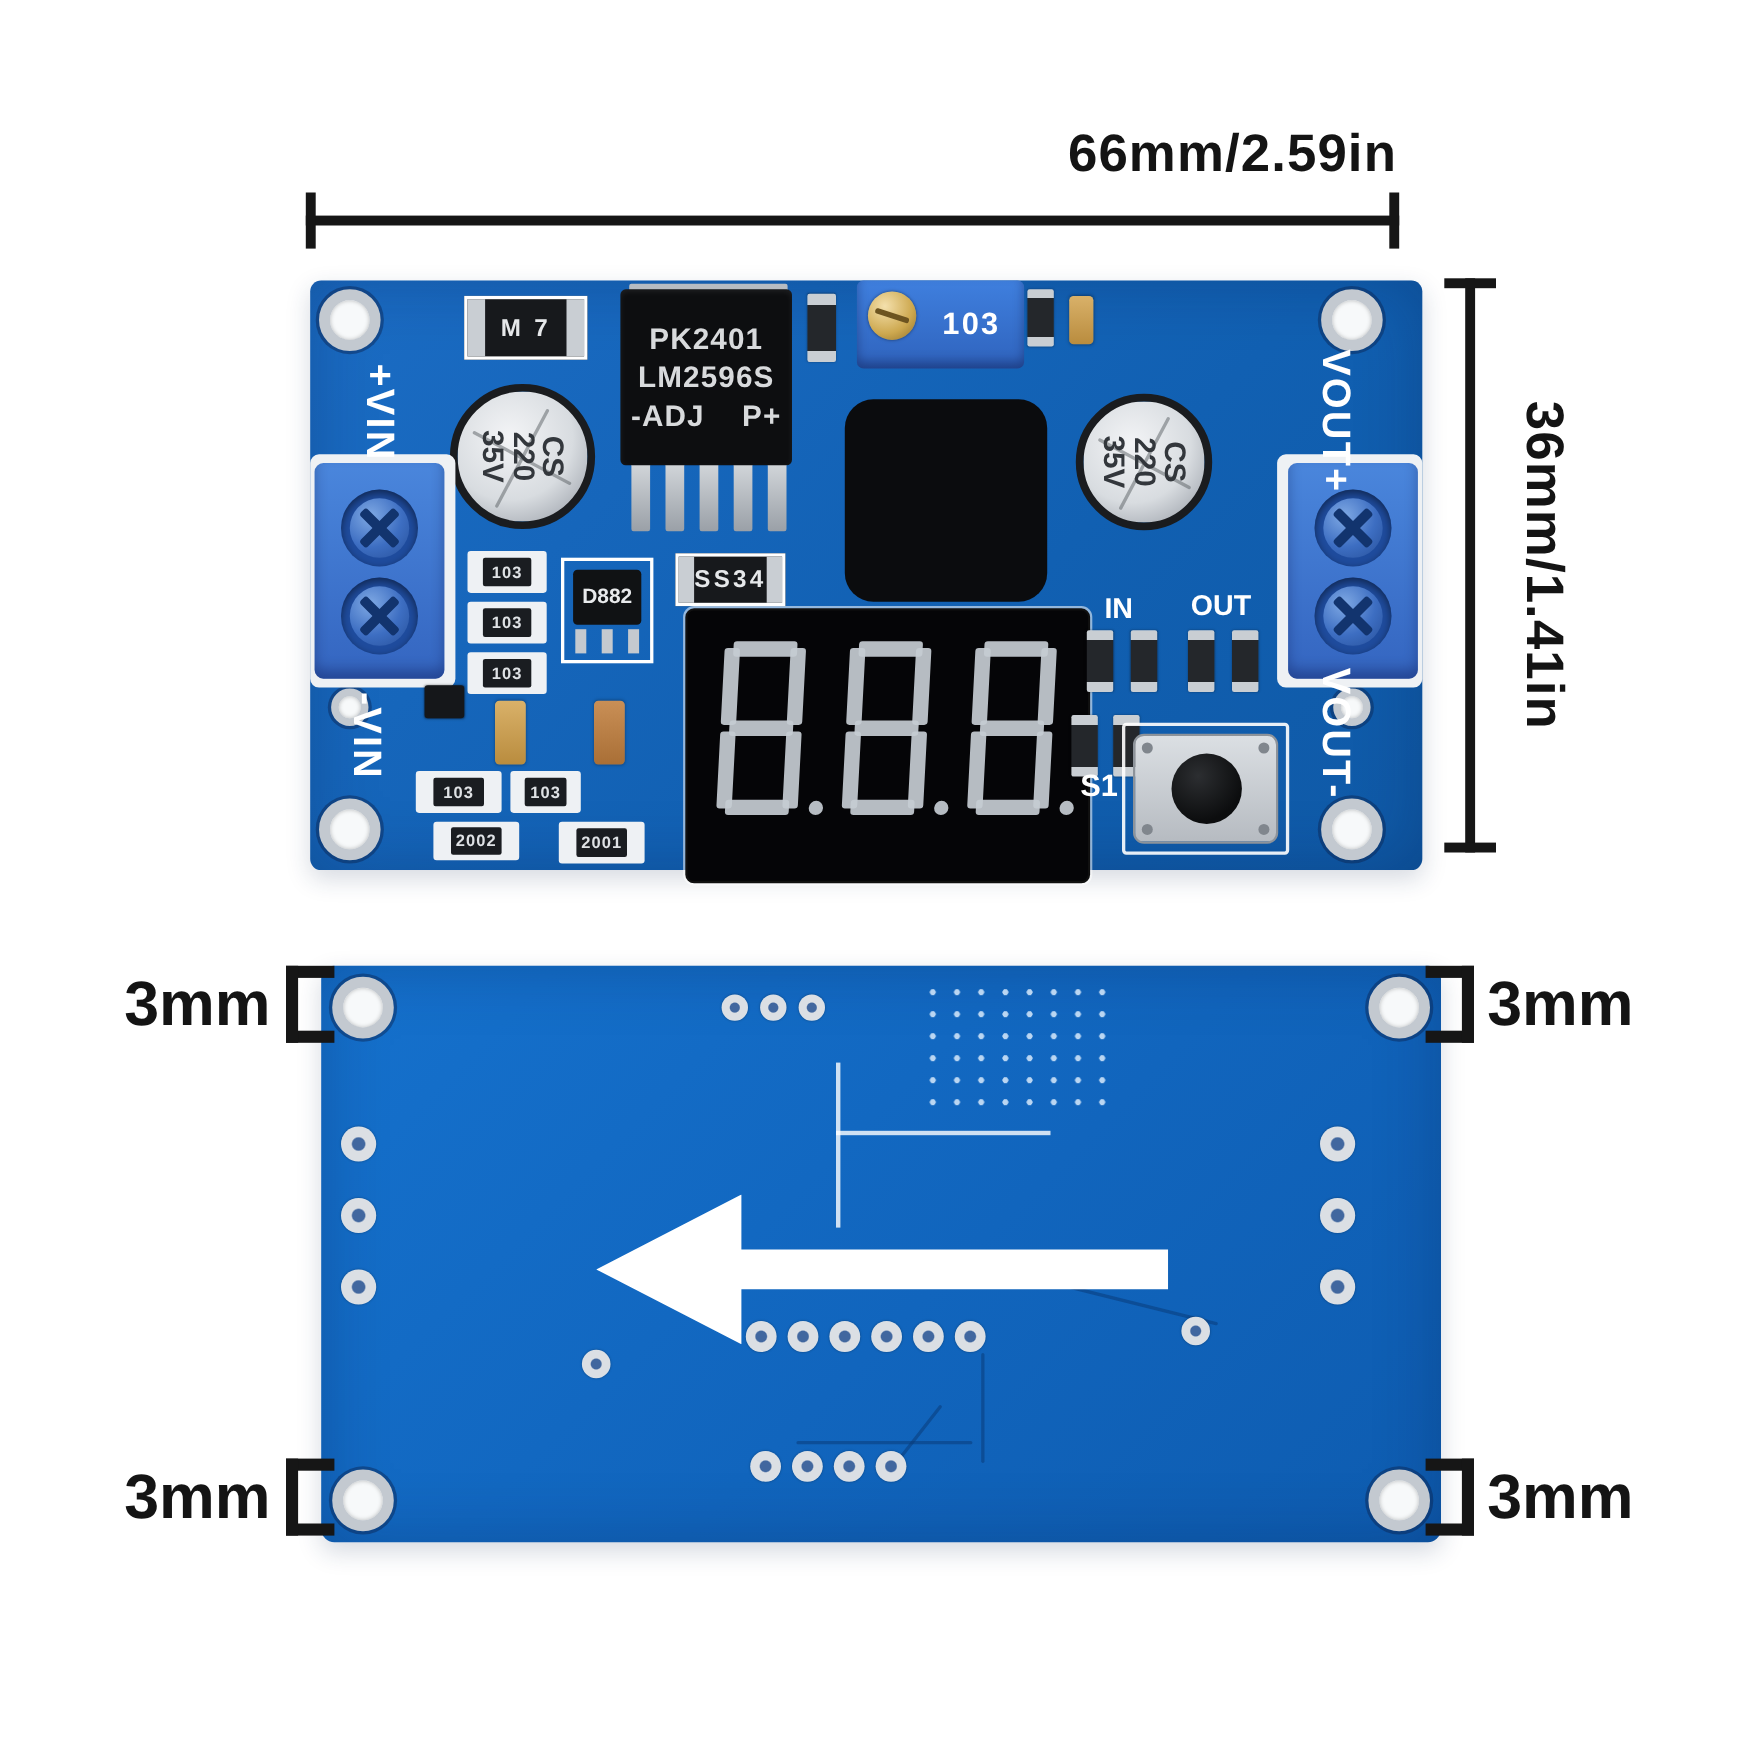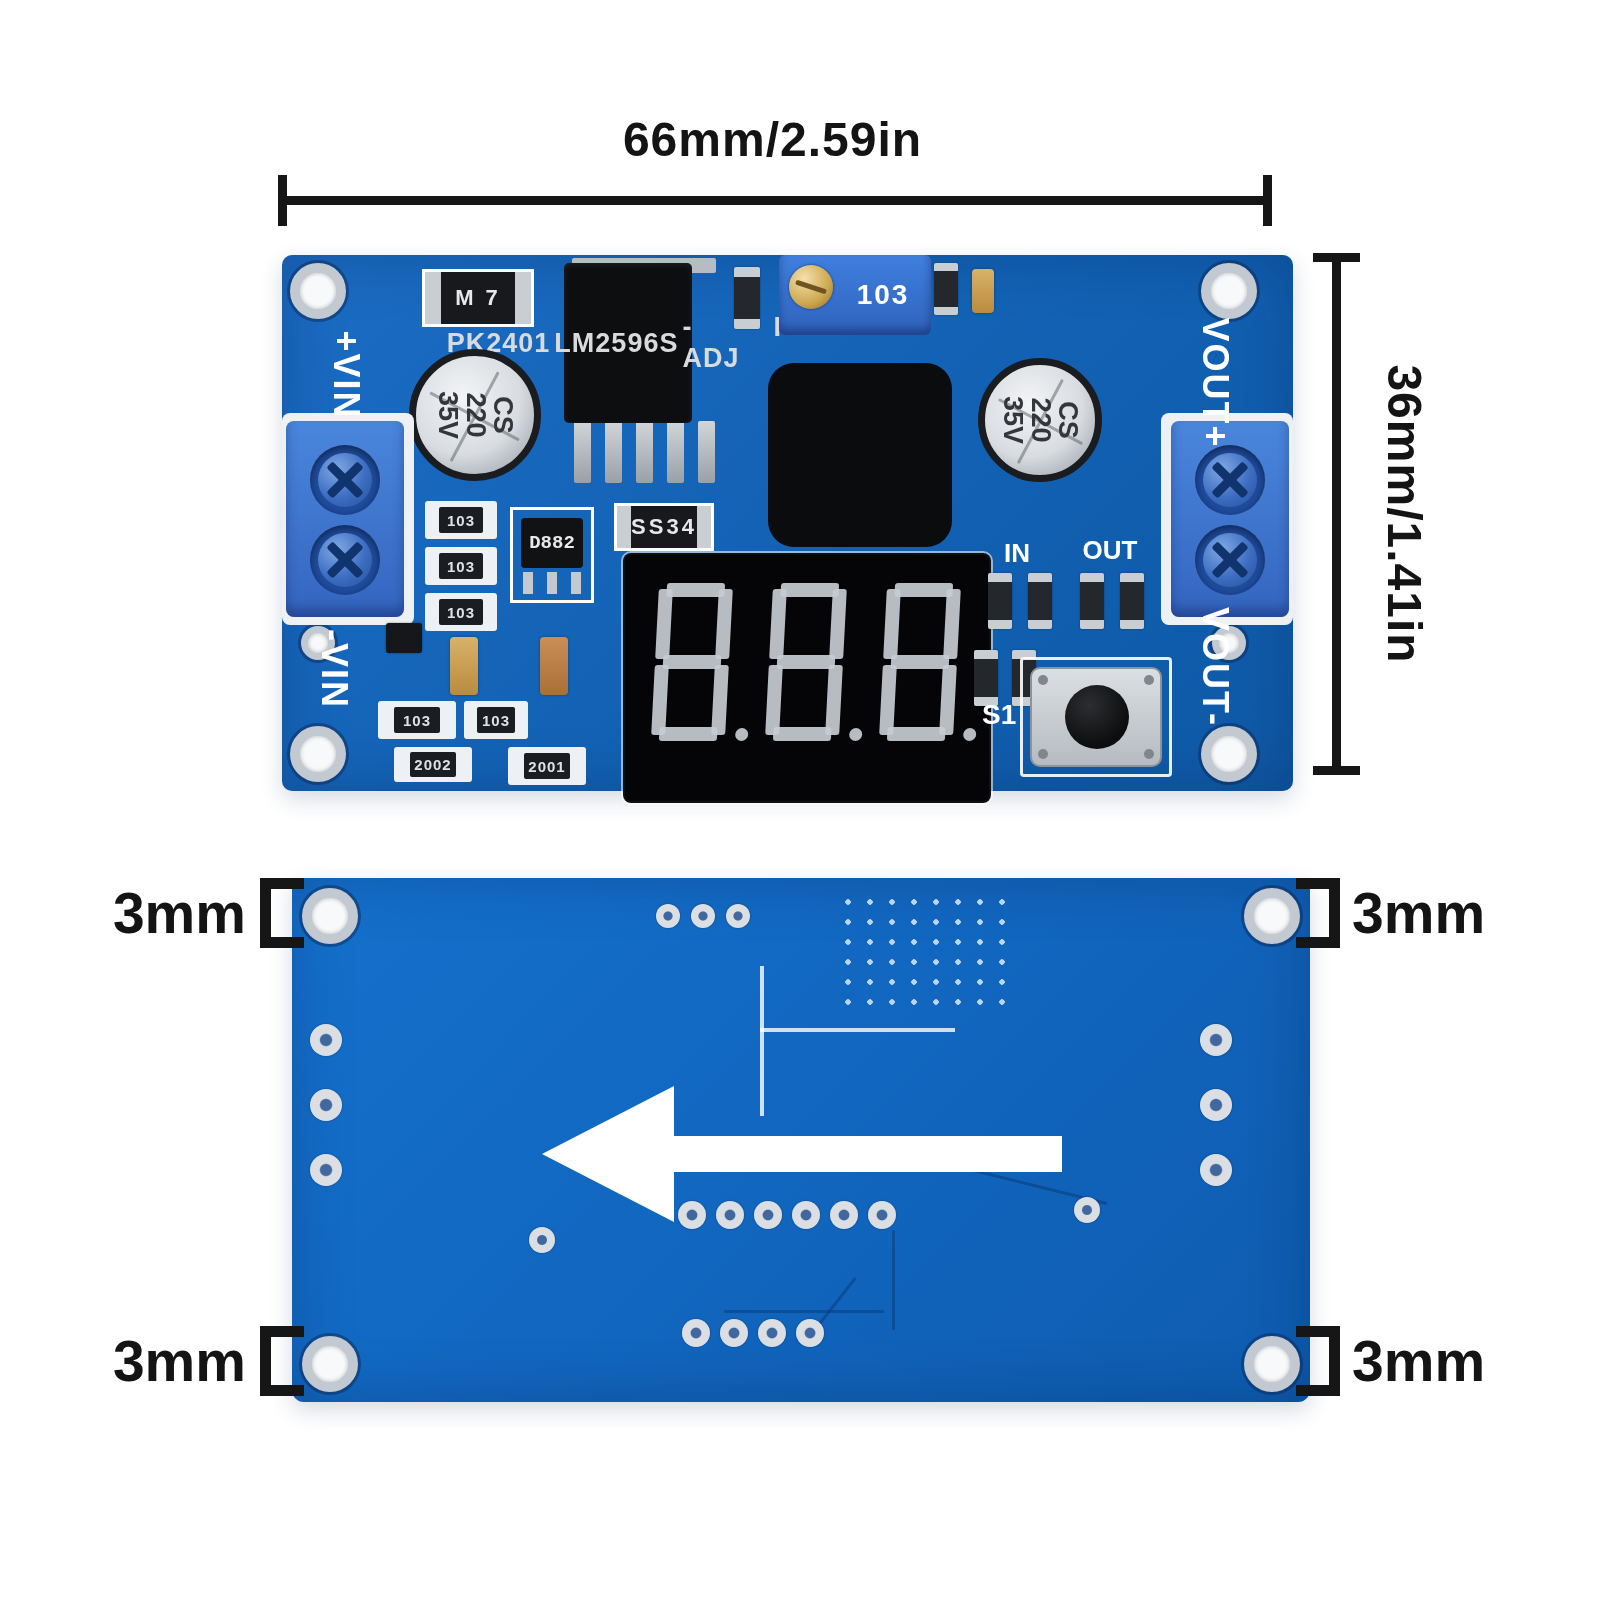--- a/index.html
+++ b/index.html
@@ -36,21 +36,21 @@
   .melf{position:absolute;box-sizing:border-box;border:3px solid #fff;display:flex;align-items:stretch;background:#17191c;}
   .melf .mcap{width:16px;background:#c9ced3;}
   .melf .mbod{flex:1;display:flex;align-items:center;justify-content:center;color:#e6e8ea;font-weight:700;font-size:22px;letter-spacing:3px;}
   .resbox{position:absolute;background:#eef1f4;border-radius:3px;display:flex;align-items:center;justify-content:center;}
   .resbox .rbod{background:#1a1d21;color:#dfe2e5;font-size:15px;font-weight:700;display:flex;align-items:center;justify-content:center;width:60%;height:70%;border-radius:2px;letter-spacing:1px;}
   .smdv{position:absolute;background:linear-gradient(#c9ced3 0 16%,#24272b 16% 84%,#c9ced3 84% 100%);border-radius:2px;box-shadow:0 0 2px rgba(0,0,0,.4);}
   .tancap{position:absolute;border-radius:4px;box-shadow:0 0 3px rgba(0,0,0,.35);}
 
   .ic{position:absolute;left:282px;top:3px;width:160px;height:228px;}
   .ic .tab{position:absolute;left:8px;top:0;width:144px;height:15px;background:#b7bcc2;border-radius:2px;}
-  .ic .body{position:absolute;left:0;top:5px;width:128px;height:160px;background:#0d0e10;border-radius:5px;display:flex;flex-direction:row;align-items:center;justify-content:center;gap:4px;box-shadow:inset 0 2px 6px rgba(255,255,255,.08);}
+  .ic .body{position:absolute;left:0;top:5px;width:156px;height:160px;background:#0d0e10;border-radius:5px;display:flex;flex-direction:column;align-items:center;justify-content:center;gap:4px;box-shadow:inset 0 2px 6px rgba(255,255,255,.08);}
   .ic .body span{color:#d8dadc;font-weight:700;font-size:27px;letter-spacing:1px;}
   .ic .leg{position:absolute;top:163px;width:17px;height:62px;background:linear-gradient(#d2d6da,#9aa0a7);border-radius:2px;}
 
   .pot{position:absolute;left:497px;top:0;width:152px;height:80px;background:linear-gradient(180deg,#3f7fde,#2f63bd);border-radius:6px;box-shadow:inset 0 -6px 10px rgba(0,0,40,.35);}
   .pot .gold{position:absolute;left:10px;top:10px;width:44px;height:44px;border-radius:50%;background:radial-gradient(circle at 35% 30%,#f4e0ac,#cda84f 60%,#8f6f2a);box-shadow:0 0 3px rgba(0,0,0,.5);}
   .pot .gold::after{content:"";position:absolute;left:50%;top:50%;width:32px;height:5px;background:#6d5420;transform:translate(-50%,-50%) rotate(18deg);border-radius:2px;}
   .pot .plab{position:absolute;left:58px;top:24px;width:92px;text-align:center;color:#fff;font-weight:700;font-size:28px;letter-spacing:2px;}
 
   .cap{position:absolute;box-sizing:border-box;border-radius:50%;border:7px solid #1a1c1f;background:radial-gradient(circle at 40% 35%,#f3f4f6,#d8dce0 55%,#b0b5bc 80%,#74797f 94%,#23262a 100%);}
   .cap::before,.cap::after{content:"";position:absolute;left:7%;top:50%;width:86%;height:3px;background:rgba(90,95,100,.5);border-radius:2px;}
@@ -64,21 +64,21 @@
   .toroid .ilab{position:relative;z-index:2;color:#f2f3f4;font-weight:700;font-size:42px;letter-spacing:2px;}
 
   .backing{position:absolute;background:#eef1f4;border-radius:8px;}
   .term{position:absolute;width:118px;height:196px;background:linear-gradient(180deg,#4a86dc,#3465c0);border-radius:8px;box-shadow:inset 0 -8px 12px rgba(0,0,50,.3);}
   .well{position:absolute;width:70px;height:70px;border-radius:50%;background:#1f4c9e;box-shadow:inset 0 3px 8px rgba(0,0,0,.5);}
   .screw{position:absolute;inset:8px;border-radius:50%;background:radial-gradient(circle at 35% 30%,#7fa9e4,#3d6ec2 55%,#27509a);}
   .screw::before,.screw::after{content:"";position:absolute;left:50%;top:50%;background:#12346e;border-radius:3px;}
   .screw::before{width:9px;height:44px;transform:translate(-50%,-50%) rotate(45deg);}
   .screw::after{width:9px;height:44px;transform:translate(-50%,-50%) rotate(135deg);}
 
-  .d882box{position:absolute;left:228px;top:252px;width:84px;height:96px;border:3px solid #fff;box-sizing:border-box;font-family:Liberation Mono, monospace;}
+  .d882box{position:absolute;left:228px;top:252px;width:84px;height:96px;border:3px solid #fff;box-sizing:border-box;}
   .d882box .tbody{position:absolute;left:8px;top:8px;width:62px;height:50px;background:#101214;border-radius:4px;display:flex;align-items:center;justify-content:center;color:#e8eaec;font-size:19px;font-weight:700;}
   .d882box .tleg{position:absolute;top:62px;width:10px;height:22px;background:#c4c9cf;}
 
   .display{position:absolute;left:343px;top:300px;width:334px;height:218px;background:#050507;border-radius:6px;box-shadow:0 0 0 2px #101010, 0 0 0 4px rgba(255,255,255,.55);display:flex;gap:40px;padding:28px 0 0 30px;box-sizing:content-box;}
   .digit{position:relative;width:74px;height:158px;transform:skewX(-3deg);flex:0 0 auto;}
   .seg{position:absolute;background:rgba(198,204,210,.92);border-radius:3px;display:block;}
   .seg.a{left:8px;top:0;width:58px;height:14px;}
   .seg.g{left:8px;top:72px;width:58px;height:14px;}
   .seg.d{left:8px;top:144px;width:58px;height:14px;}
   .seg.f{left:0;top:6px;width:14px;height:70px;}
@@ -95,21 +95,21 @@
   .dotgrid{position:absolute;background-image:radial-gradient(circle,rgba(195,220,245,.95) 2.5px,transparent 3px);background-size:22px 20px;}
   .silkline{position:absolute;background:rgba(255,255,255,.8);}
   .trace{position:absolute;background:rgba(8,55,115,.5);border-radius:2px;}
   .sot{position:absolute;background:#15171a;border-radius:3px;box-shadow:0 0 2px rgba(0,0,0,.5);}
 </style>
 </head>
 <body>
 
 <div class="canvas">
 
-  <div class="dim-label" style="left:275px;top:112px;width:995px;text-align:center;">66mm/2.59in</div>
+  <div class="dim-label" style="left:275px;top:112px;width:995px;text-align:right;">66mm/2.59in</div>
   <div class="dim-line-h" style="left:278px;top:196px;width:994px;"></div>
   <div class="dim-cap-v" style="left:278px;top:175px;"></div>
   <div class="dim-cap-v" style="left:1263px;top:175px;"></div>
 
   <div class="dim-line-v" style="left:1332px;top:253px;height:522px;"></div>
   <div class="dim-cap-h" style="left:1313px;top:253px;"></div>
   <div class="dim-cap-h" style="left:1313px;top:766px;"></div>
   <div class="dim-label rot90" style="left:1404px;top:514px;">36mm/1.41in</div>
 
   <div class="board front">

